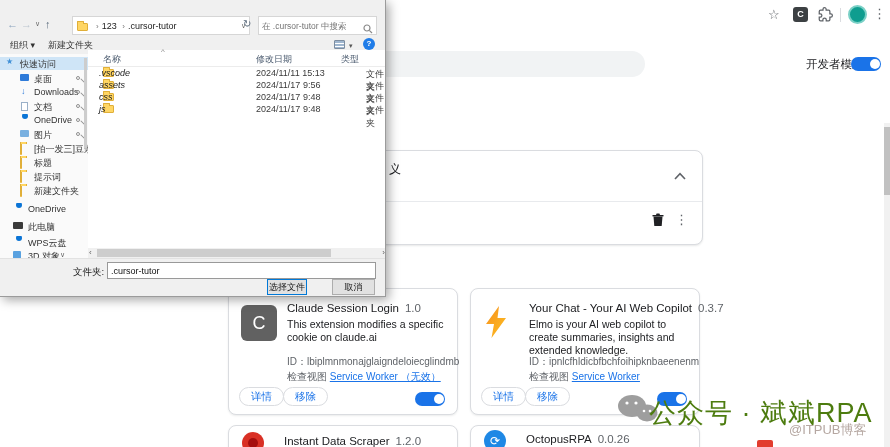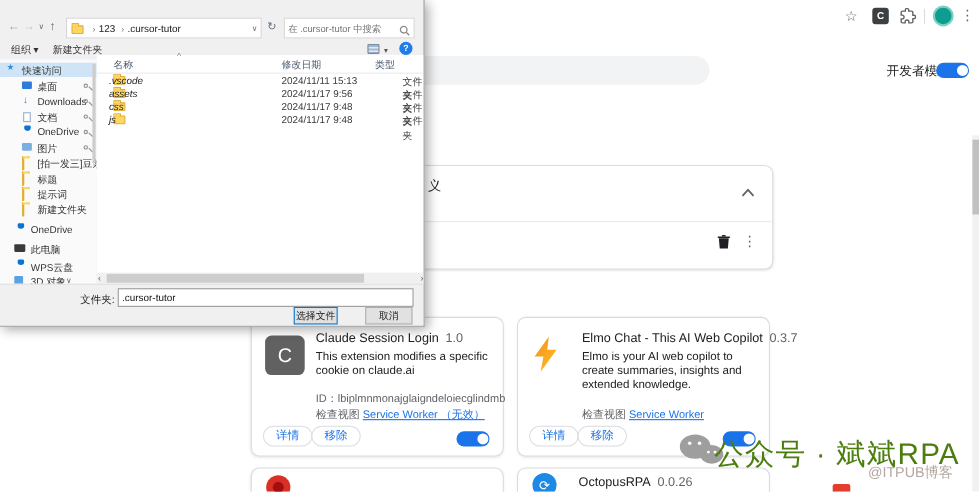--- a/index.html
+++ b/index.html
@@ -52,21 +52,21 @@
   .wm-red { left:757px; top:440px; width:16px; height:10px; background:#e23d2e; border-radius:2px; }
 
   
   .dialog { position:absolute; left:0; top:0; width:386px; height:297px; background:#f0f0f0; border:1px solid #9b9b9b; border-left:none; border-top:none; box-shadow:3px 3px 10px rgba(0,0,0,.35); z-index:50; overflow:hidden; font-family:"Liberation Sans",sans-serif; }
   .dlg-titlebar { position:absolute; left:0; top:0; width:100%; height:13px; background:#f2f2f2; }
   .dlg-appicon { position:absolute; left:4px; top:2px; width:8px; height:8px; border-radius:50%; background:#3faf46; }
   .dlg-title { position:absolute; left:16px; top:0px; font-size:9px; color:#4a4a4a; }
   .dlg-close { position:absolute; right:5px; top:0px; font-size:10px; color:#555; cursor:pointer; }
   .dlg-nav { position:absolute; left:0; top:13px; width:100%; height:26px; }
   .nav-glyph { position:absolute; font-size:11px; }
-  .crumb-box { position:absolute; left:60px; top:3px; width:178px; height:19px; background:#fff; border:1px solid #d6d6d6; font-size:9px; color:#222; }
+  .crumb-box { position:absolute; left:72px; top:3px; width:178px; height:19px; background:#fff; border:1px solid #d6d6d6; font-size:9px; color:#222; }
   .crumb-box .sep { color:#777; margin:0 3px; font-size:8px; }
   .search-box { position:absolute; left:258px; top:3px; width:119px; height:19px; background:#fff; border:1px solid #d6d6d6; }
   .search-box input { position:absolute; left:3px; top:1px; width:100px; height:15px; border:none; outline:none; font-size:8.5px; color:#444; font-family:"Liberation Sans",sans-serif; background:transparent; }
   .dlg-toolbar { position:absolute; left:0; top:39px; width:100%; height:13px; font-size:9px; color:#333; }
   .help-circle { position:absolute; left:363px; top:-1px; width:12px; height:12px; border-radius:50%; background:#1f7ce8; color:#fff; font-size:8px; font-weight:bold; text-align:center; line-height:12px; cursor:pointer; }
   .view-ico { position:absolute; left:334px; top:1px; width:11px; height:9px; border:1px solid #7d8da0; border-radius:1px; background:linear-gradient(#fff 0 0) 0 2px/11px 1px no-repeat, linear-gradient(#fff 0 0) 0 5px/11px 1px no-repeat, #9fb6cf; cursor:pointer; }
 
   .dlg-sidebar { position:absolute; left:0; top:54px; width:88px; height:204px; background:#fafafa; overflow:hidden; }
   .sb-row { position:absolute; left:0; width:88px; height:13px; font-size:9px; color:#333; white-space:nowrap; overflow:hidden; cursor:pointer; }
   .sb-row .lbl { position:absolute; top:1px; }
@@ -162,34 +162,36 @@
       <svg width="26" height="34" viewBox="0 0 26 34">
           <defs>
             <linearGradient id="bolt" x1="0" y1="0" x2="1" y2="1">
               <stop offset="0" stop-color="#f78f1e"></stop>
               <stop offset="1" stop-color="#fdc021"></stop>
             </linearGradient>
           </defs>
           <path d="M16 1L3 19h8l-2.5 14L23 13h-8.5L16 1z" fill="url(#bolt)"></path>
         </svg>
     </div>
-    <div class="ext-title"><span>Elmo Chat - This AI Web Copilot</span><span class="ext-ver">0.3.7</span></div>
+    <div class="ext-title"><span>Your Chat - Your AI Web Copilot</span><span class="ext-ver">0.3.7</span></div>
     <div class="ext-desc">Elmo is your AI web copilot to create summaries, insights and extended knowledge.</div>
+    <div class="ext-id">ID：ipnlcfhldicbfbchfoihipknbaeenenm</div>
     <div class="ext-inspect"><span>检查视图 </span><a>Service Worker</a></div>
     <button class="pill-btn" style="left:10px;">详情</button>
     <button class="pill-btn" style="left:54px;">移除</button>
     <div class="toggle" style="right:12px; top:103px;">
         <div class="knob"></div>
       </div>
   </div>
 
   <div class="ext-card" style="left:228px; top:425px; height:40px;">
     <div style="position:absolute; left:13px; top:6px; width:22px; height:22px; border-radius:50%; background:#d93025;">
       <div style="position:absolute; left:6px; top:6px; width:10px; height:10px; border-radius:50%; background:#a50e0e;"></div>
     </div>
+    <div class="row2-title" style="left:55px; top:9px;"><span>Instant Data Scraper</span><span class="ext-ver">1.2.0</span></div>
   </div>
   <div class="ext-card" style="left:470px; top:425px; height:40px;">
     <div style="position:absolute; left:13px; top:4px; width:22px; height:22px; border-radius:50%; background:#1e88e5; color:#fff; font-size:12px; text-align:center; line-height:22px;">⟳</div>
     <div class="row2-title" style="left:55px; top:7px;"><span>OctopusRPA</span><span class="ext-ver">0.0.26</span></div>
   </div>
 
   <div class="page-scroll-track"></div>
   <div class="page-scroll-thumb"></div>
 
   <span class="wm" style="left:617px; top:394px;">

